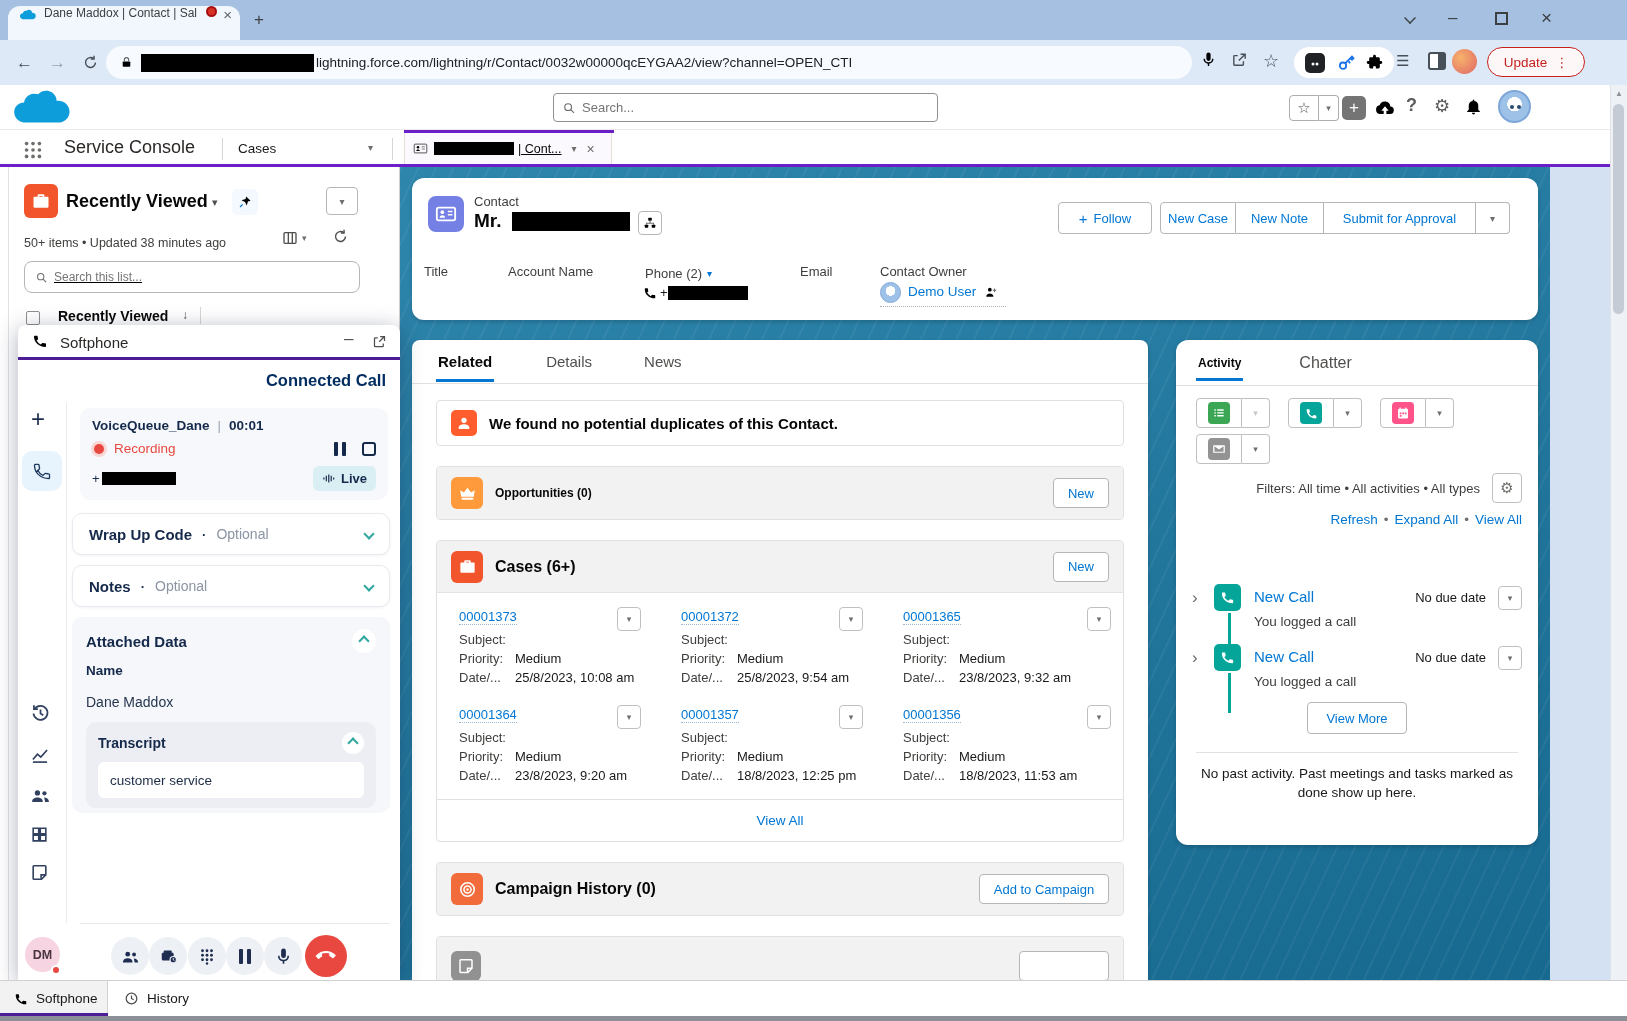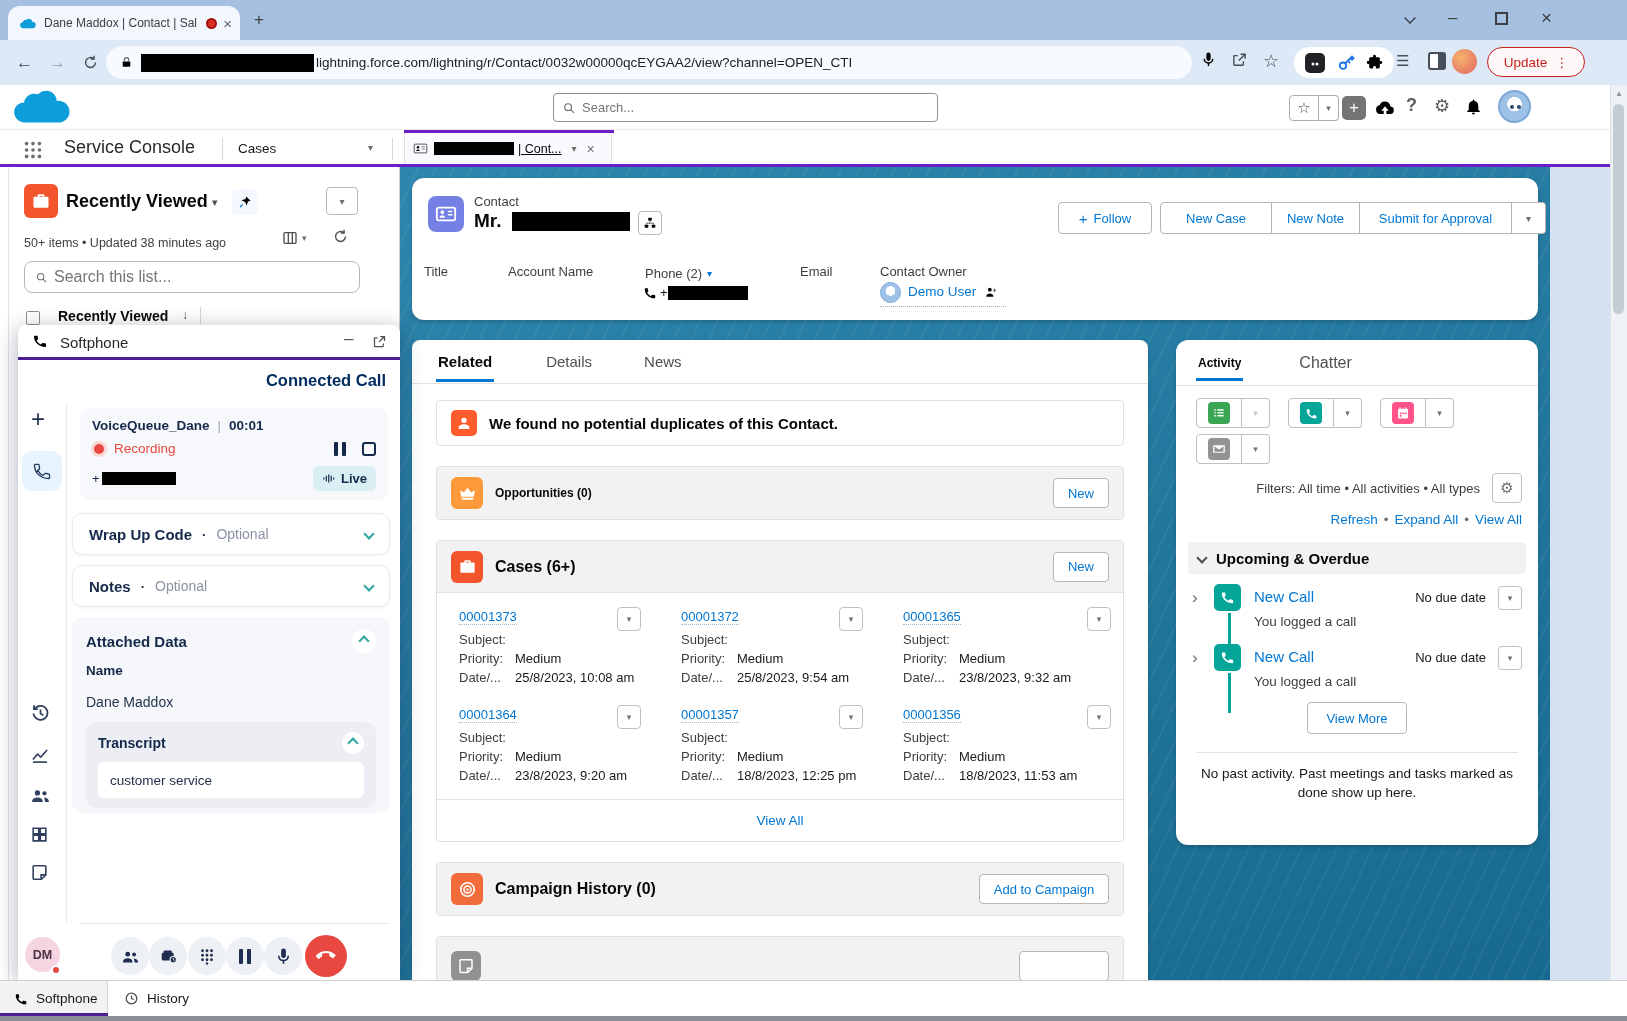--- a/index.html
+++ b/index.html
@@ -6,21 +6,21 @@
   html,body{width:1627px;height:1021px}
   body{position:relative;font-family:"Liberation Sans",sans-serif;background:#fff;overflow:hidden;font-size:13px;color:#181818}
   .abs{position:absolute}
   .flex{display:flex;align-items:center}
   .ic{display:inline-flex;align-items:center;justify-content:center}
   .blackbox{background:#000;display:inline-block}
   svg{display:block}
   input{font-family:"Liberation Sans",sans-serif;outline:none}
   
   .tabstrip{left:0;top:0;width:1627px;height:40px;background:#a6c0e2}
-  .btab{left:8px;top:6px;width:232px;height:34px;background:#f2f7fd;border-radius:12px 12px 0 0;display:flex;align-items:center;padding:0 8px 0 12px;font-size:12px;color:#3c4043}
+  .btab{left:8px;top:6px;width:232px;height:34px;background:#f2f7fd;border-radius:12px 12px 0 0;display:flex;align-items:flex-start;padding:0 8px 0 12px;font-size:12px;color:#3c4043}
   .toolbar{left:0;top:40px;width:1627px;height:45px;background:#dee9f7;display:flex;align-items:center}
   .urlpill{left:106px;top:46px;width:1086px;height:33px;background:#f7fafe;border-radius:17px;display:flex;align-items:center;padding:0 14px;color:#202124;font-size:13.5px}
   .chromeic{color:#474f59;font-size:17px}
   
   .sfheader{left:0;top:85px;width:1627px;height:45px;background:#fff;border-bottom:1px solid #eceae8}
   .gsearch{left:553px;top:93px;width:385px;height:29px;border:1px solid #919191;border-radius:4px;background:#fff;display:flex;align-items:center;padding:0 8px;color:#6e6e6e}
   .gsearch input{border:0;flex:1;font-size:13px;color:#181818;background:transparent}
   
   .consolenav{left:0;top:130px;width:1627px;height:37px;background:#fff}
   .navline{left:0;top:164px;width:1627px;height:3px;background:#6a1fc9}
@@ -367,21 +367,21 @@
       <svg width="17" height="17" viewBox="0 0 24 24">
         <use href="#i-refresh"></use>
       </svg>
     </span>
   <div class="abs flex" style="left:24px;top:94px;width:336px;height:32px;border:1px solid #b8b6b4;border-radius:8px;padding:0 10px;color:#6e6e6e">
     <span class="ic" style="margin-right:6px">
         <svg width="13" height="13" viewBox="0 0 24 24">
           <use href="#i-search"></use>
         </svg>
       </span>
-    <input style="border: 0px; flex: 1 1 0%; font-size: 16px; background: transparent;" placeholder="Search this list...">
+    <input style="border: 0px; flex: 1 1 0%; font-size: 12px; background: transparent; text-decoration: underline;" placeholder="Search this list...">
   </div>
   <span class="abs" style="left:26px;top:144px;width:14px;height:14px;border:1px solid #8f8f8f;border-radius:2px;background:#fff"></span>
   <span class="abs" style="left:58px;top:141px;font-size:14px;font-weight:bold;color:#080707">Recently Viewed</span>
   <span class="abs" style="left:182px;top:141px;font-size:12px;color:#514f4d">↓</span>
   <span class="abs" style="left:200px;top:140px;width:1px;height:17px;background:#d8d6d4"></span>
 </div>
 
 <div class="abs card" style="left:412px;top:178px;width:1126px;height:142px">
   <span class="abs objicon" style="left:16px;top:18px;width:36px;height:36px;background:#7580e5;border-radius:8px">
       <svg width="22" height="22" viewBox="0 0 24 24" fill="#fff" color="#fff">
@@ -395,21 +395,21 @@
       <svg width="14" height="14" viewBox="0 0 24 24">
         <use href="#i-org"></use>
       </svg>
     </span>
 
   <div class="abs sfbtn" style="left:646px;top:24px;width:94px;border-radius:4px;gap:6px">
     <span style="font-size:15px">+</span>
     <span>Follow</span>
   </div>
   <div class="abs flex" style="left:748px;top:24px">
-    <span class="sfbtn" style="width:112px;border-radius:4px 0 0 4px">New Case</span>
+    <span class="sfbtn" style="width:76px;border-radius:4px 0 0 4px">New Case</span>
     <span class="sfbtn" style="width:88px;border-left:0">New Note</span>
     <span class="sfbtn" style="width:152px;border-left:0">Submit for Approval</span>
     <span class="sfbtn" style="width:34px;border-left:0;border-radius:0 4px 4px 0;font-size:10px;color:#706e6b">▾</span>
   </div>
 
   <span class="abs" style="left:12px;top:86px;font-size:13px;color:#3e3e3c">Title</span>
   <span class="abs" style="left:96px;top:86px;font-size:13px;color:#3e3e3c">Account Name</span>
   <span class="abs" style="left:233px;top:88px;font-size:13px;color:#3e3e3c">Phone (2)</span>
   <span class="abs" style="left:295px;top:90px;font-size:10px;color:#0176d3">▾</span>
   <span class="abs" style="left:388px;top:86px;font-size:13px;color:#3e3e3c">Email</span>
@@ -599,24 +599,20 @@
   <span class="abs" style="right:58px;top:141px;font-size:13px;color:#3e3e3c">Filters: All time • All activities • All types</span>
   <span class="abs ic" style="right:16px;top:133px;width:30px;height:30px;border:1px solid #c2c0be;border-radius:4px;color:#706e6b;font-size:15px;font-family:'DejaVu Sans',sans-serif">⚙</span>
   <div class="abs flex" style="right:16px;top:172px;gap:6px;font-size:13.5px">
     <span class="link">Refresh</span>
       <span style="color:#706e6b">•</span>
     <span class="link">Expand All</span>
       <span style="color:#706e6b">•</span>
     <span class="link">View All</span>
   </div>
 
-  <div class="abs flex" style="left:12px;top:202px;width:338px;height:32px;background:#f3f2f2;border-radius:4px;padding:0 10px;gap:10px">
-    <span class="chev" style="border-color:#514f4d"></span>
-    <span style="font-size:15px;font-weight:bold;color:#080707">Upcoming &amp; Overdue</span>
-  </div>
 
   <span class="abs" style="left:16px;top:248px;font-size:17px;color:#706e6b">›</span>
   <span class="abs objicon" style="left:38px;top:244px;width:27px;height:27px;background:#06a59a;border-radius:5px">
       <svg width="15" height="15" viewBox="0 0 24 24" fill="#fff">
         <use href="#i-phone"></use>
       </svg>
     </span>
   <span class="abs" style="left:52px;top:273px;width:3px;height:40px;background:#06a59a"></span>
   <span class="abs link" style="left:78px;top:248px;font-size:15px">New Call</span>
   <span class="abs" style="right:52px;top:250px;font-size:13px;color:#181818">No due date</span>

